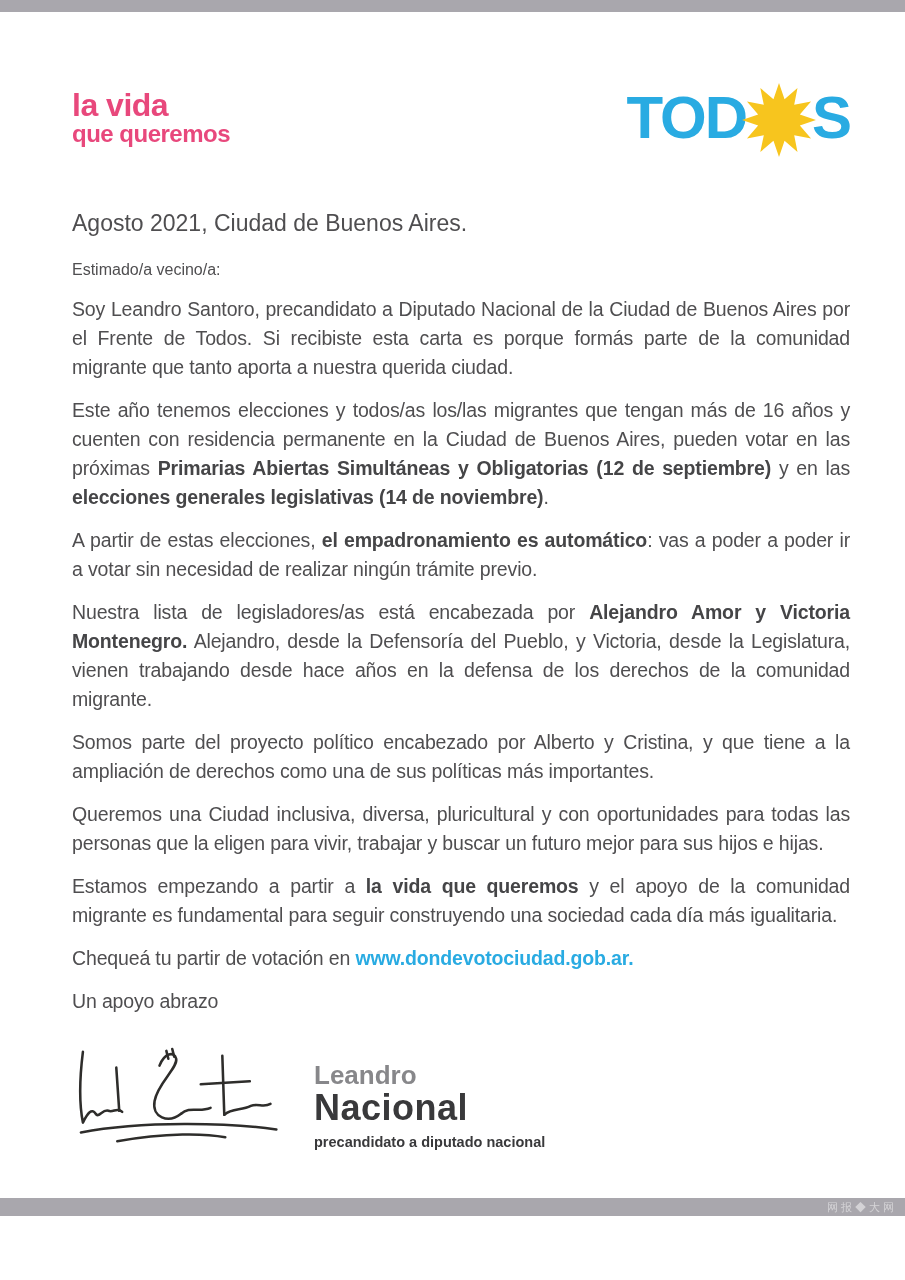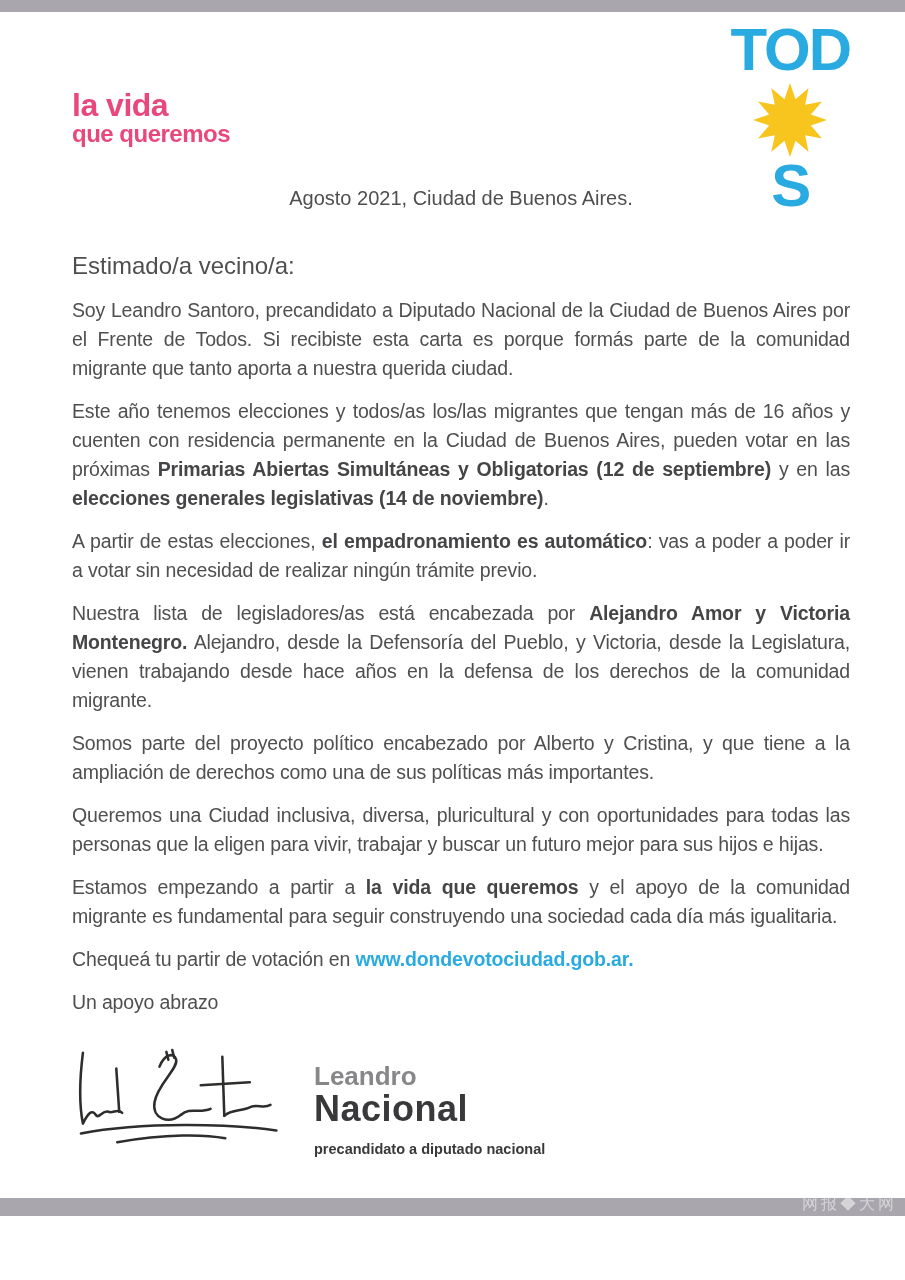--- a/index.html
+++ b/index.html
@@ -14,43 +14,43 @@
   .edge.top{top:0;height:12px;}
   .edge.bottom{bottom:0;height:18px;}
   .page{position:absolute;top:12px;left:0;right:0;bottom:18px;padding:64px 55px 0 72px;background:#fff;}
 
   
   .header{display:flex;justify-content:space-between;align-items:center;height:84px;}
   .slogan{color:var(--pink);font-weight:bold;line-height:1.02;letter-spacing:-0.5px;}
   .slogan-l1{font-size:32px;}
   .slogan-l2{font-size:24px;}
   .todos{display:flex;align-items:center;color:var(--blue);font-weight:bold;
-         font-size:60px;letter-spacing:-2px;line-height:1;flex-direction:column;}
+         font-size:60px;letter-spacing:-2px;line-height:1;}
   .todos .sun{width:76px;height:76px;margin:0 -5px;position:relative;top:2px;}
 
   
-  .dateline{margin-top:27px;text-align:center;font-size:20px;color:var(--text);}
-  .greeting{margin-top:42px;margin-bottom:16px;font-size:24px;color:var(--text);}
+  .dateline{margin-top:50px;text-align:left;font-size:23px;color:var(--text);}
+  .greeting{margin-top:24px;margin-bottom:16px;font-size:16px;color:var(--text);}
   .para{margin:4px 0 14px 0;font-size:19.5px;line-height:29px;color:var(--text);
         text-align:justify;letter-spacing:-0.15px;}
   .para .b{font-weight:bold;color:#454547;}
   .para .link{color:var(--blue);font-weight:bold;text-decoration:none;cursor:pointer;}
   .closing{margin-top:6px;font-size:19.5px;color:var(--text);}
 
   
   .sig-row{display:flex;align-items:flex-start;margin-top:30px;}
   .signature-svg{width:228px;height:108px;flex:0 0 auto;}
   .sig-text{margin-left:14px;padding-top:16px;line-height:1.05;}
   .sig-first{color:var(--name-gray);font-weight:bold;font-size:26px;}
   .sig-last{color:var(--name-dark);font-weight:bold;font-size:36px;letter-spacing:0.5px;}
-  .sig-title{color:var(--name-dark);font-weight:bold;font-size:14.5px;margin-top:14px;}
+  .sig-title{color:var(--name-dark);font-weight:bold;font-size:14.5px;margin-top:8px;}
 
   
   .watermark{position:absolute;right:8px;bottom:1px;z-index:6;
-             color:rgba(255,255,255,0.5);font-size:16px;letter-spacing:3px;}
+             color:rgba(255,255,255,0.5);font-size:11px;letter-spacing:3px;}
 </style>
 </head>
 <body>
 
 <div class="frame">
   <div class="edge top"></div>
 
   <div class="page">
 
     <div class="header">

